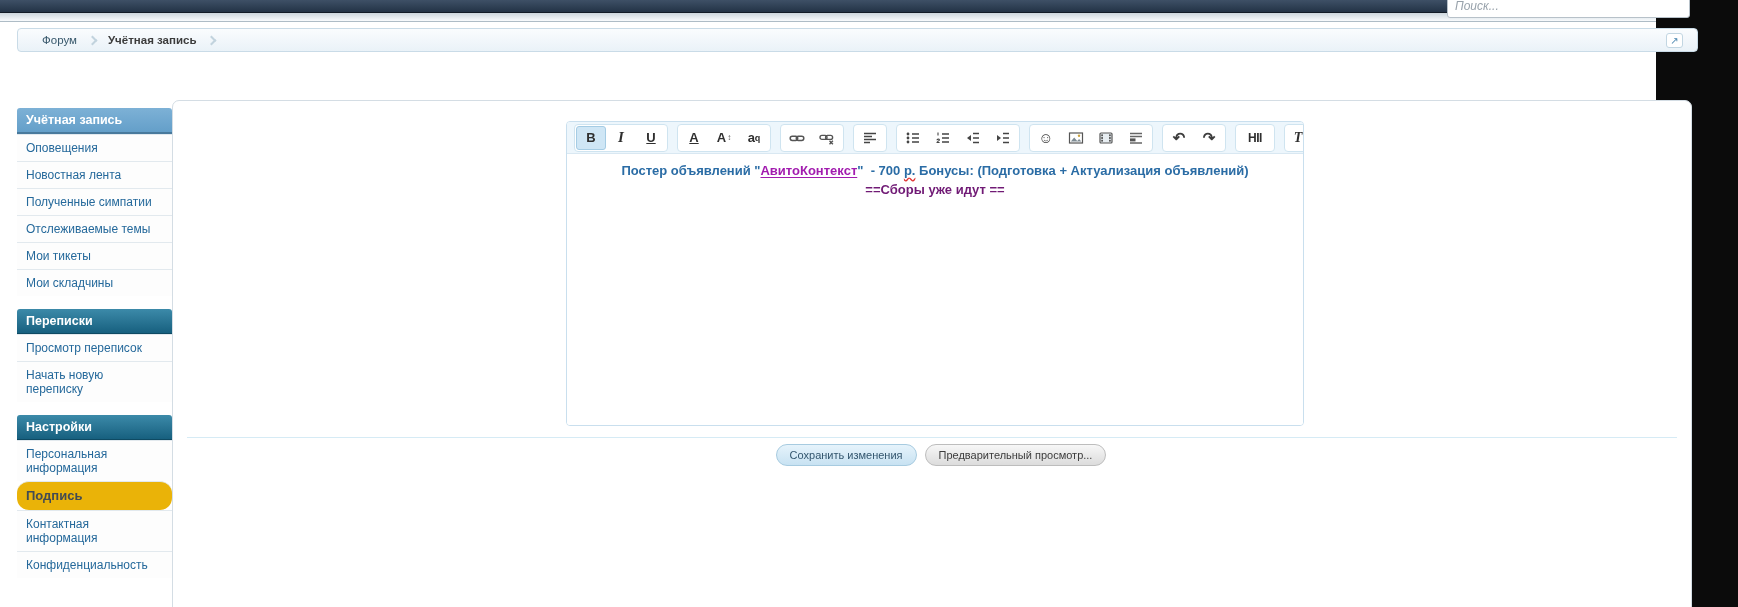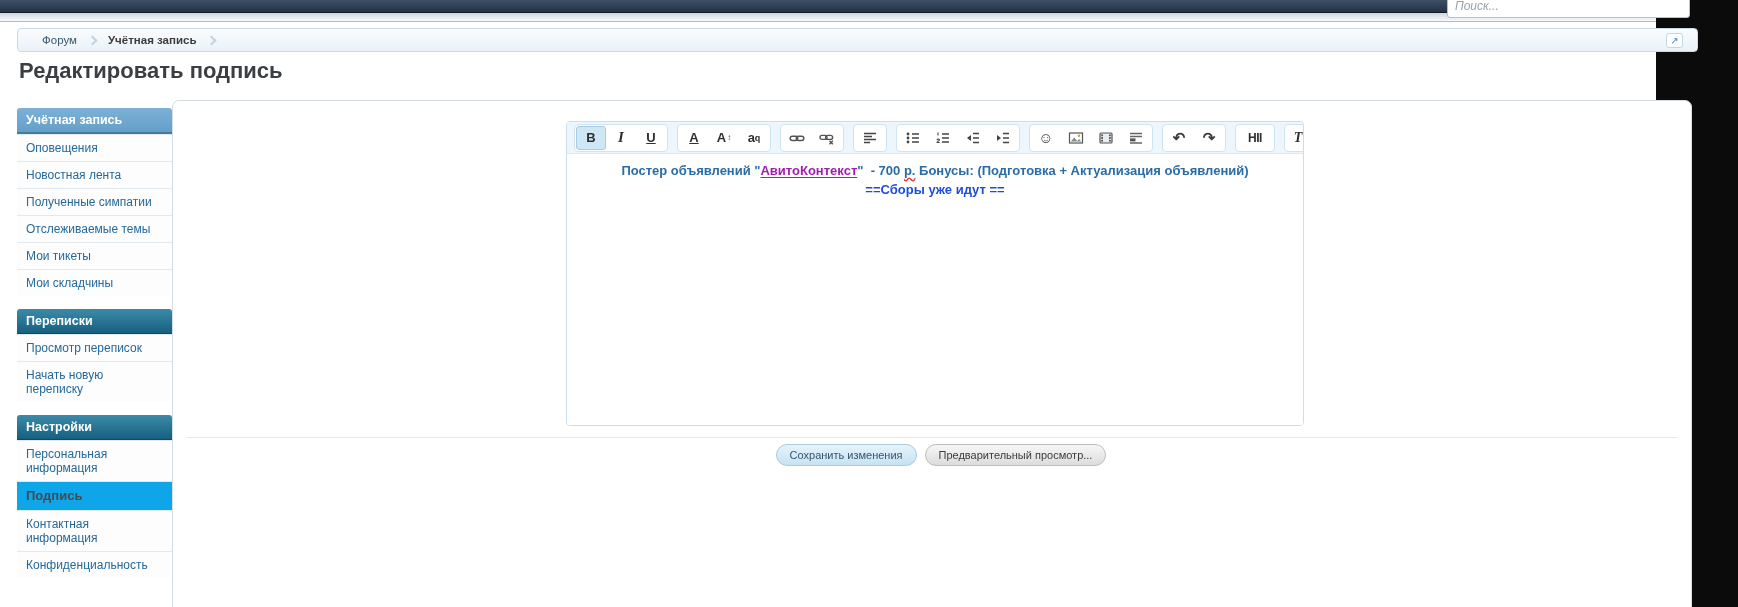--- a/index.html
+++ b/index.html
@@ -32,21 +32,21 @@
   
   .sidebar { position:absolute; left:17px; top:108px; width:155px; }
   .sb-header { color:#fff; font-size:12.5px; font-weight:bold; padding:5px 9px;
     border-radius:3px 3px 0 0; }
   .sb-header.light { background:linear-gradient(#7db1d6,#649fc9); border-bottom:2px solid #48799c; }
   .sb-header.dark { background:linear-gradient(#3c8aa9,#17607f); border-bottom:1px solid #0e4a63; }
   .sb-section { margin-bottom:13px; }
   .sb-item { font-size:12px; color:#25699b; padding:6px 9px; border-top:1px solid #e2e9ee;
     background:#fdfdfd; cursor:pointer; line-height:14px; }
   .sb-item:first-of-type { border-top:none; }
-  .sb-item.active { font-weight:bold; font-size:13px; color:#424b53; background:#0ea5e9; padding:7px 9px; }
+  .sb-item.active { font-weight:bold; font-size:13px; color:#424b53; background:#eab308; padding:7px 9px;border-radius:12px; }
 
   
   .panel { position:absolute; left:172px; top:100px; width:1520px; height:540px;
     background:#fff; border:1px solid #d4dde4; border-radius:7px; }
 
   
   .editor { position:absolute; left:393px; top:20px; width:738px; height:305px;
     border:1px solid #c9dfee; border-radius:4px; background:#fff; overflow:hidden; }
   .toolbar { height:32px; background:#edf6fc; border-bottom:1px solid #d9e8f2;
     display:flex; align-items:center; gap:9px; padding:0 7px; }
@@ -66,21 +66,21 @@
   .tb-btn .rx { font-size:9px; vertical-align:sub; margin-left:1px; }
   .tb-right { margin-left:auto; display:flex; gap:6px; }
   .tb-btn svg { display:block; }
 
   .ed-content { height:272px; background:#fff; padding-top:7px; text-align:center;
     font-size:13px; font-weight:bold; line-height:19px; }
   .sig-line1 { color:#2a6ca5; white-space:pre-wrap; }
   .sig-line1 a { color:#a21caf; text-decoration:underline; cursor:pointer; }
   .misspell { text-decoration:underline; text-decoration-style:wavy; text-decoration-color:#e03333;
     text-decoration-skip-ink:none; text-underline-offset:2px; }
-  .sig-line2 { color:#1d4ed8; }
+  .sig-line2 { color:#701a75; }
 
   .form-sep { position:absolute; left:14px; right:14px; top:336px; border-top:1px solid #d6ebf5; }
   .btn-row { position:absolute; left:0; right:0; top:343px; display:flex; justify-content:center;
     gap:8px; padding-left:18px; }
   .btn { height:22px; border-radius:11px; font-size:11px; color:#33566e; padding:0 13px;
     display:flex; align-items:center; cursor:pointer; font-family:"Liberation Sans", sans-serif; }
   .btn-save { background:linear-gradient(#e6f3fb,#c8e2f2); border:1px solid #a7cbe0; }
   .btn-preview { background:linear-gradient(#f7f7f7,#dcdcdc); border:1px solid #bdbdbd; color:#3d3d3d; }
 </style>
 </head>
@@ -92,21 +92,20 @@
   <input class="search-box" placeholder="Поиск..." style="">
 
   <div class="breadcrumb">
     <span class="crumb">Форум</span>
     <span class="crumb-sep"></span>
     <span class="crumb bold">Учётная запись</span>
     <span class="crumb-sep"></span>
     <span class="bc-ext">↗</span>
   </div>
 
-  <h1 class="page-title">Редактировать подпись</h1>
 
   <div class="sidebar">
     <div class="sb-section">
       <div class="sb-header light">Учётная запись</div>
       <div class="sb-item">Оповещения</div>
       <div class="sb-item">Новостная лента</div>
       <div class="sb-item">Полученные симпатии</div>
       <div class="sb-item">Отслеживаемые темы</div>
       <div class="sb-item">Мои тикеты</div>
       <div class="sb-item">Мои складчины</div>

